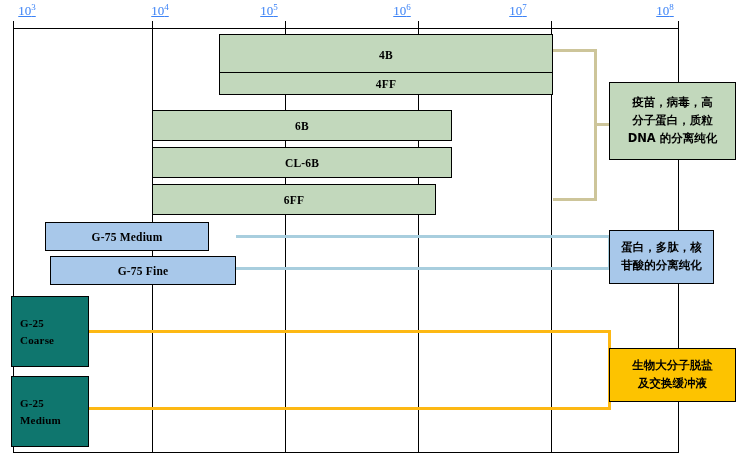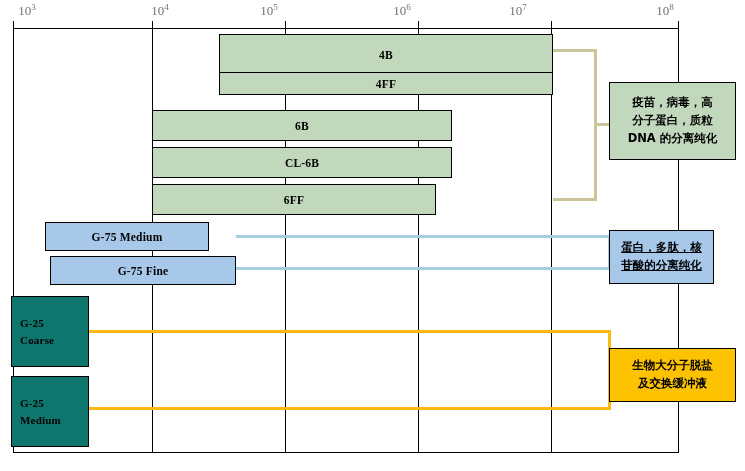--- a/index.html
+++ b/index.html
@@ -15,23 +15,24 @@
   
   .axis-line{
     position:absolute;left:13px;top:28px;width:665px;height:0;
     border-top:1.5px solid #000;
   }
   .tick-mark{
     position:absolute;width:0;height:7px;border-left:1.5px solid #000;top:21px;
   }
   .tick-label{
     position:absolute;top:2px;
-    font-size:13px;color:#737373;white-space:nowrap;
+    font-size:13px;color:#3b82f6;white-space:nowrap;
     transform:translateX(-50%);
     font-family:"Liberation Serif","DejaVu Serif",serif;
+    text-decoration:underline;
   }
   .tick-label sup{font-size:9px;vertical-align:super;}
 
   
   .grid-v{
     position:absolute;top:28px;height:425px;width:0;
     border-left:1.2px solid #000;
   }
   .frame-bottom{
     position:absolute;left:13px;top:452px;width:665px;height:0;
@@ -185,21 +186,21 @@
   <div class="bracket b" style="left:236px;top:235px;width:375px;height:35px;border-top-width:3px;border-right-width:3px;border-bottom-width:3px;"></div>
 
   <div class="bracket y" style="left:89px;top:330px;width:522px;height:80px;border-top-width:3px;border-right-width:3px;border-bottom-width:3px;"></div>
 
   <div class="callout green" style="left:609px;top:82px;width:127px;height:78px;">
     <span class="cline">疫苗，病毒，高</span>
     <span class="cline">分子蛋白，质粒</span>
     <span class="cline">DNA 的分离纯化</span>
   </div>
 
-  <div class="callout blue" style="left:609px;top:230px;width:105px;height:54px;text-decoration:underline;">
+  <div class="callout blue" style="left:609px;top:230px;width:105px;height:54px;">
     <span class="cline">蛋白，多肽，核</span>
     <span class="cline">苷酸的分离纯化</span>
   </div>
 
   <div class="callout yellow" style="left:609px;top:348px;width:127px;height:54px;">
     <span class="cline">生物大分子脱盐</span>
     <span class="cline">及交换缓冲液</span>
   </div>
 
 </div>

